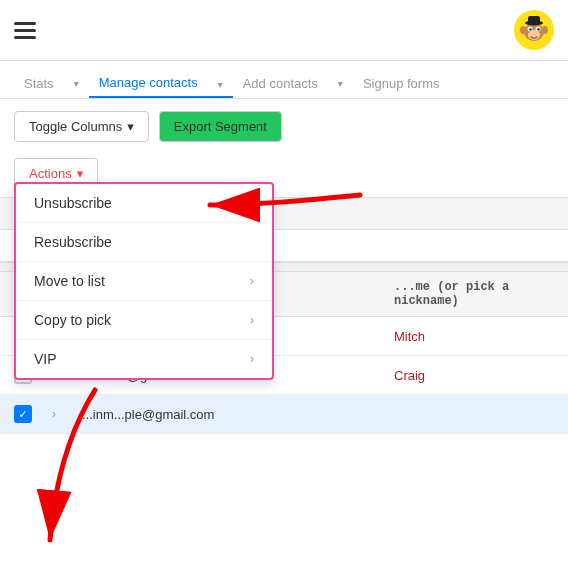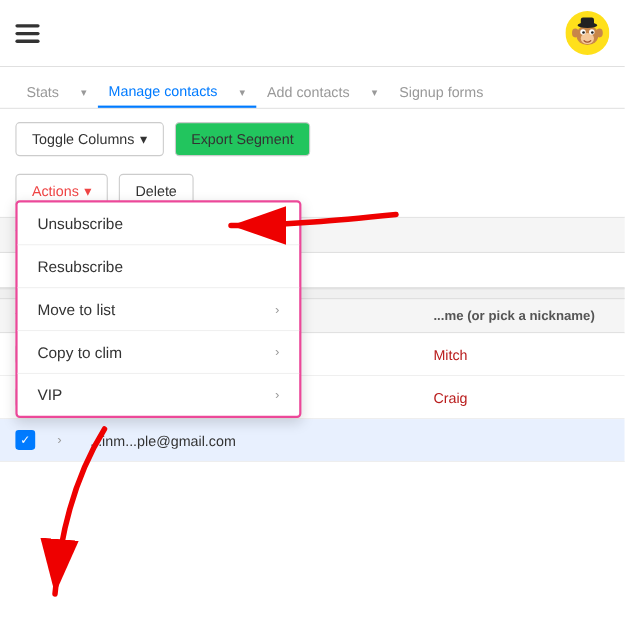--- a/index.html
+++ b/index.html
@@ -181,20 +181,21 @@
     }
     .table-header {
       display: flex;
       align-items: center;
       padding: 8px 14px;
       background: #f5f5f5;
       border-bottom: 1px solid #ddd;
       font-size: 12px;
       color: #555;
       gap: 10px;
+      font-family: Liberation Mono, monospace;
     }
     .col-check { width: 28px; flex-shrink: 0; }
     .col-chevron { width: 20px; flex-shrink: 0; }
     .col-email { flex: 1; font-size: 12px; font-weight: 600; color: #555; }
     .col-name { width: 160px; font-size: 12px; font-weight: 600; color: #555; }
 
     .table-row {
       display: flex;
       align-items: center;
       padding: 10px 14px;
@@ -322,37 +323,34 @@
   <button class="btn btn-primary">
     <span>Export Segment</span>
   </button>
 </div>
 
 <div class="actions-row">
   <button class="actions-btn">
     <span>Actions</span>
     <span>▾</span>
   </button>
-  <button class="delete-btn">
-    <span>Delete</span>
-  </button>
 
   <div class="dropdown-menu">
     <div class="dropdown-item">
       <span>Unsubscribe</span>
     </div>
     <div class="dropdown-item">
       <span>Resubscribe</span>
     </div>
     <div class="dropdown-item">
       <span>Move to list</span>
       <span class="dropdown-chevron">›</span>
     </div>
     <div class="dropdown-item">
-      <span>Copy to clim</span>
+      <span>Copy to pick</span>
       <span class="dropdown-chevron">›</span>
     </div>
     <div class="dropdown-item">
       <span>VIP</span>
       <span class="dropdown-chevron">›</span>
     </div>
   </div>
 </div>
 
 <div class="view-saved-row">

